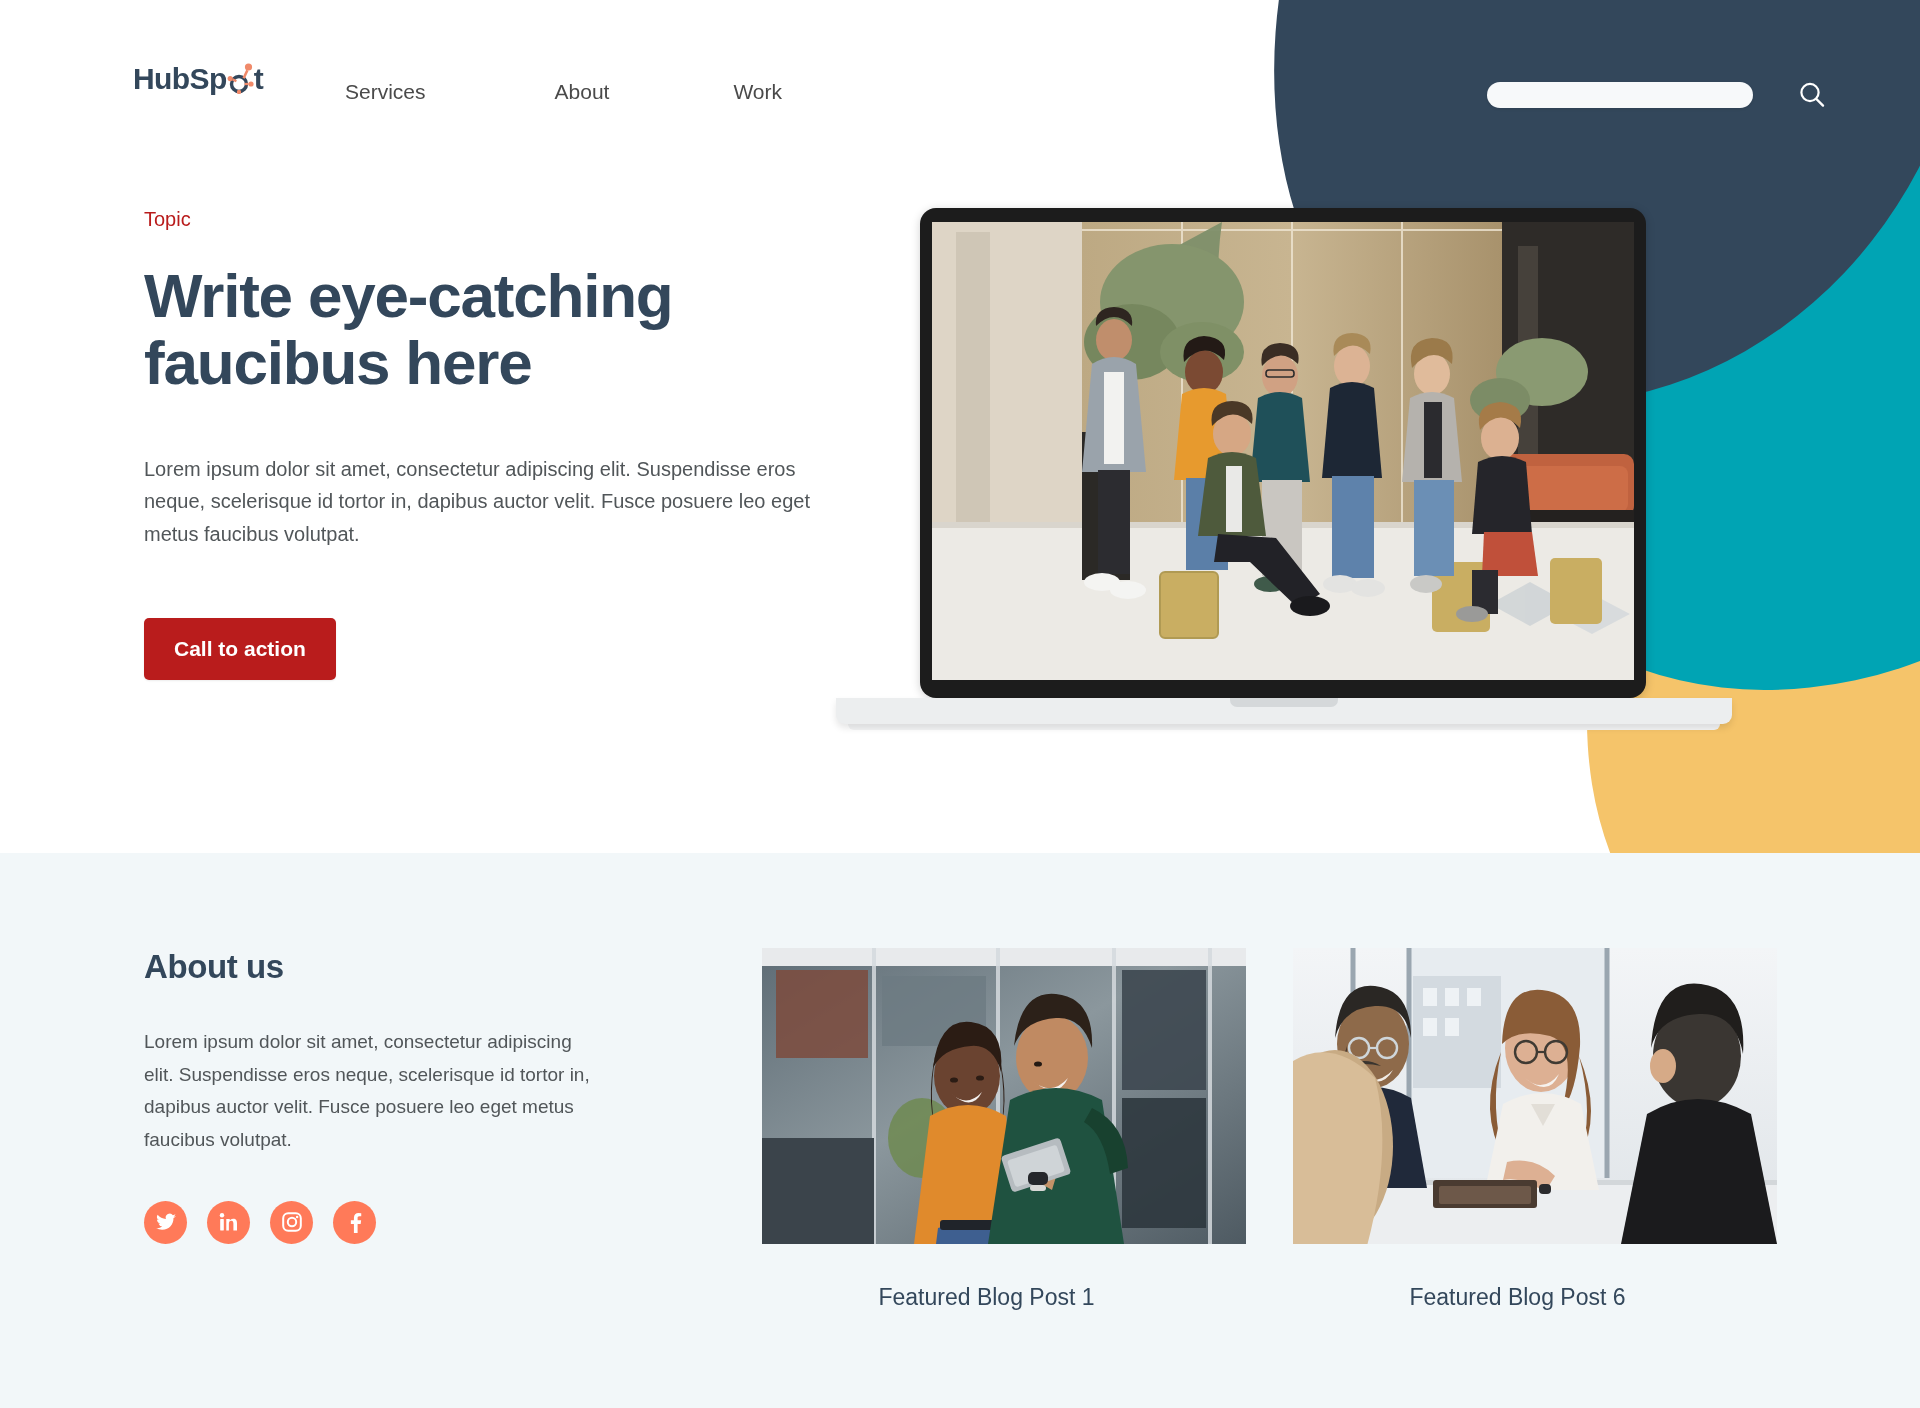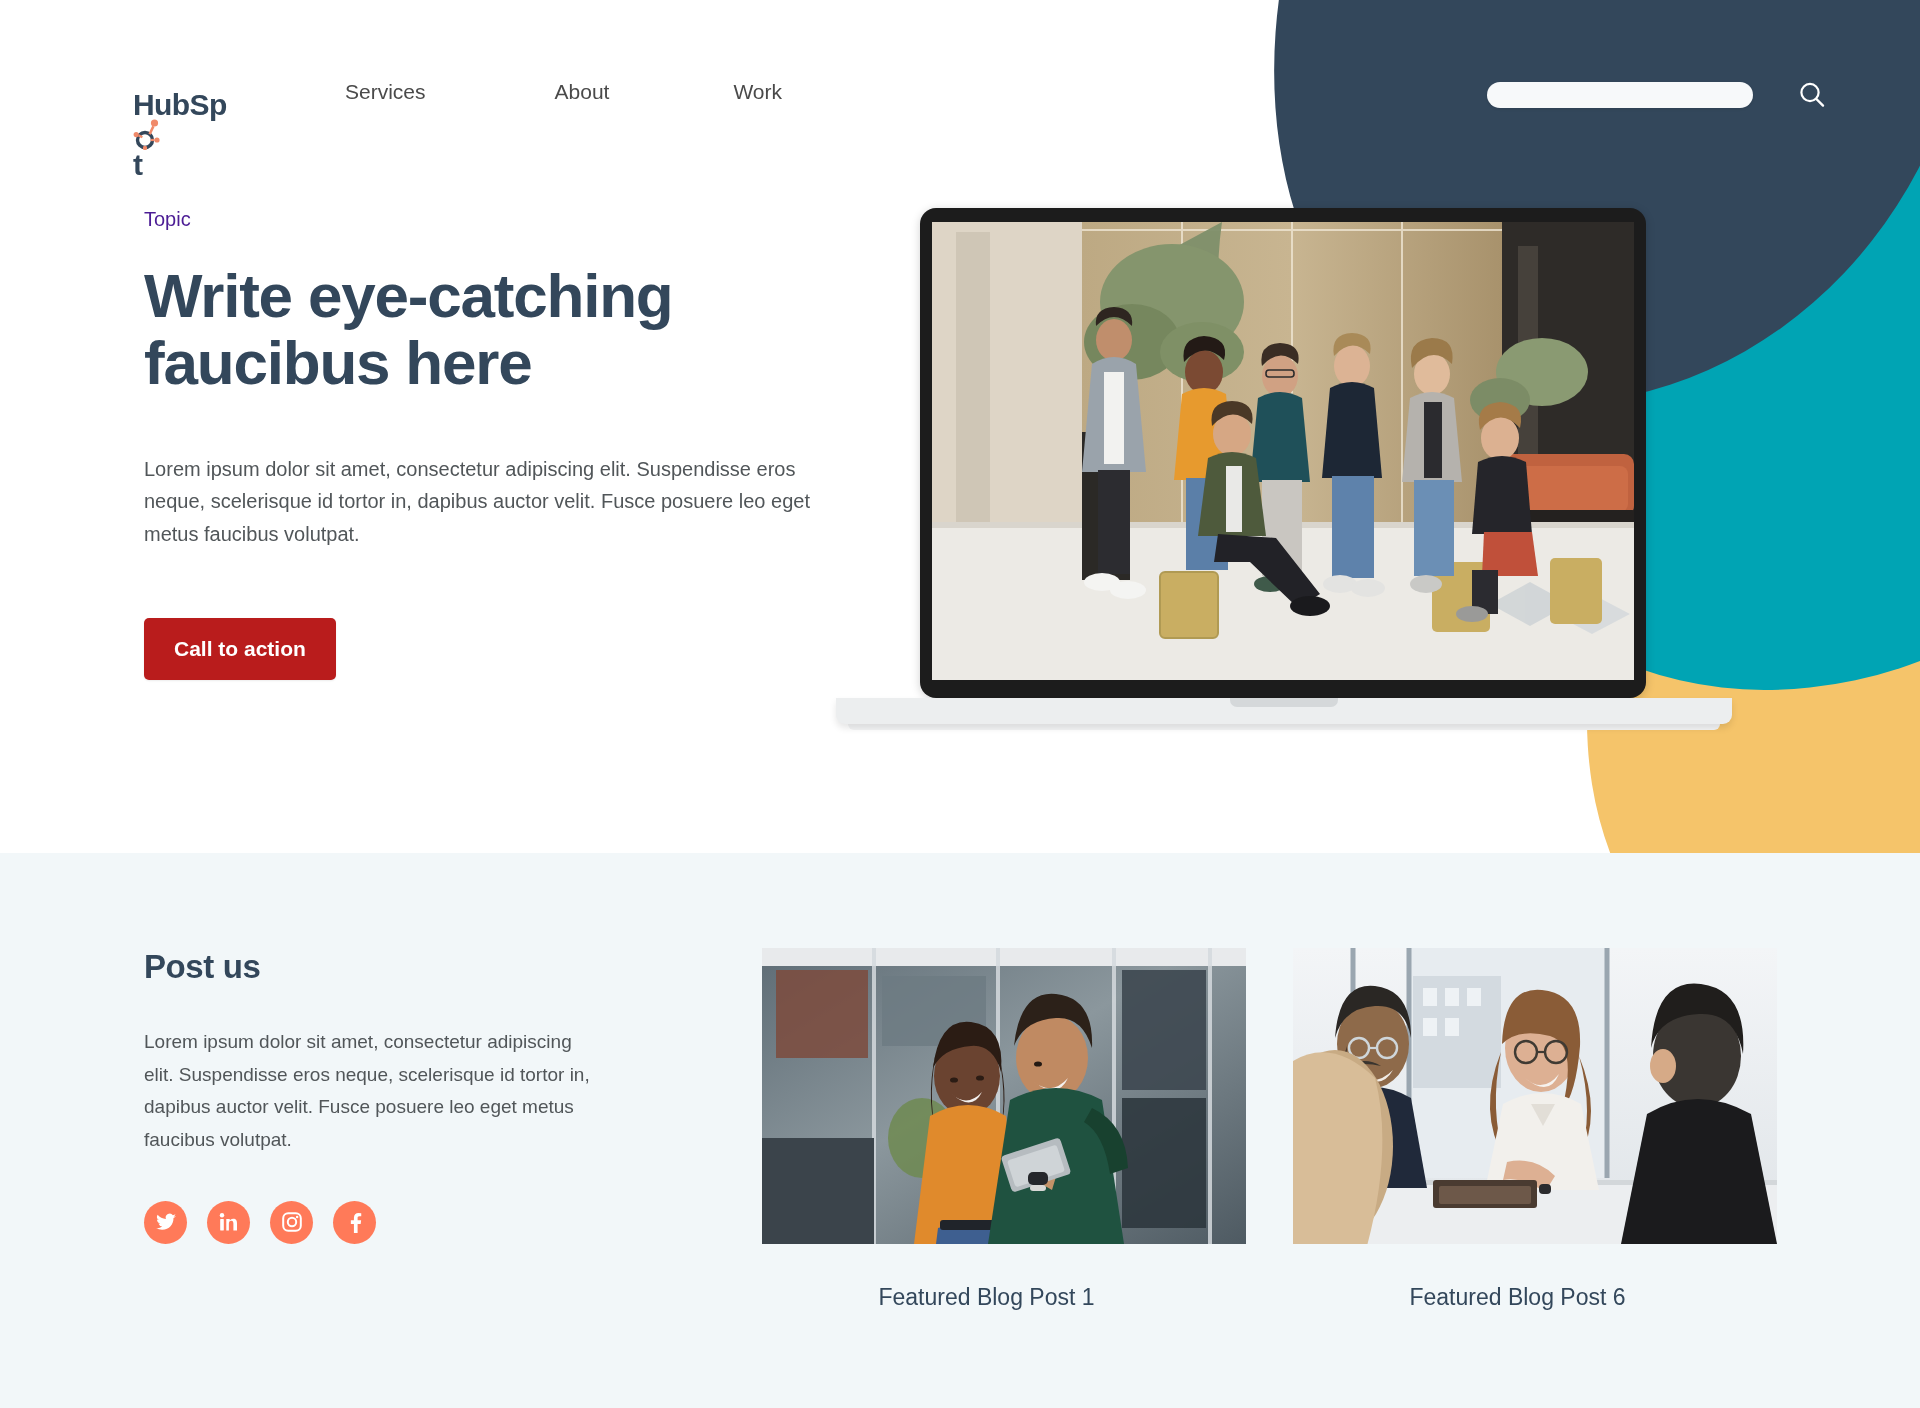--- a/index.html
+++ b/index.html
@@ -42,21 +42,21 @@
     background:#33475b;
     border-radius: 52% 46% 60% 40% / 56% 50% 50% 44%;
     transform: rotate(12deg);
   }
 
   
   .header {
     position:absolute; left:0; top:0; width:1920px; height:160px;
     display:flex; align-items:center; z-index:30;
   }
-  .logo { position:absolute; left:133px; top:90px; display:flex; align-items:flex-start;flex-direction:column; }
+  .logo { position:absolute; left:133px; top:64px; display:flex; align-items:center; }
   .logo-text {
     font-size:30px; font-weight:700; color:#33475b; letter-spacing:-0.6px;
     line-height:1;
   }
   .logo-sprocket { position:relative; display:inline-block; width:27px; height:30px; vertical-align:bottom; }
   .logo-sprocket svg { position:absolute; left:0; top:-4px; }
 
   .nav { position:absolute; left:345px; top:80px; display:flex; gap:14px; }
   .nav a {
     font-size:21px; color:#4a4a4a; text-decoration:none;
@@ -73,21 +73,21 @@
     box-shadow: 0 1px 3px rgba(0,0,0,0.10);
   }
   .search-icon-btn {
     margin-left:42px; background:none; border:none; cursor:pointer;
     width:34px; height:34px; display:flex; align-items:center; justify-content:center;
     padding:0;
   }
 
   
   .hero-copy { position:absolute; left:144px; top:208px; width:700px; z-index:10; }
-  .eyebrow { font-size:20px; color:#4c1d95; font-weight:400; margin-bottom:32px; }
+  .eyebrow { font-size:20px; color:#b91c1c; font-weight:400; margin-bottom:32px; }
   .headline {
     font-size:62px; line-height:1.08; font-weight:700;
     color:#33475b; letter-spacing:-1.2px; margin-bottom:56px;
     max-width: 620px;
   }
   .hero-para {
     font-size:20px; line-height:1.62; color:#515659; font-weight:400;
     max-width:680px; margin-bottom:68px;
   }
   .cta-btn {
@@ -326,21 +326,21 @@
         <div class="laptop-notch"></div>
       </div>
       <div class="laptop-foot"></div>
     </div>
 
   </section>
 
   <section class="about-section"></section>
 
   <div class="about-left">
-    <h2 class="about-title">Post us</h2>
+    <h2 class="about-title">About us</h2>
     <p class="about-para">Lorem ipsum dolor sit amet, consectetur adipiscing elit. Suspendisse eros neque, scelerisque id tortor in, dapibus auctor velit. Fusce posuere leo eget metus faucibus volutpat.</p>
 
     <div class="socials">
       <button class="social">
         <svg width="24" height="24" viewBox="0 0 24 24" fill="#fff">
           <path d="M22 5.9a8 8 0 0 1-2.3.65 4 4 0 0 0 1.77-2.23 8 8 0 0 1-2.54.97A4 4 0 0 0 11.9 8.9 11.4 11.4 0 0 1 3.6 4.7a4 4 0 0 0 1.24 5.35 4 4 0 0 1-1.8-.5v.05a4 4 0 0 0 3.2 3.93 4 4 0 0 1-1.8.07 4 4 0 0 0 3.74 2.78A8 8 0 0 1 2 18.05a11.3 11.3 0 0 0 6.1 1.8c7.35 0 11.37-6.1 11.37-11.38l-.01-.52A8 8 0 0 0 22 5.9z"></path>
         </svg>
       </button>
       <button class="social">
         <svg width="24" height="24" viewBox="0 0 24 24" fill="#fff">

